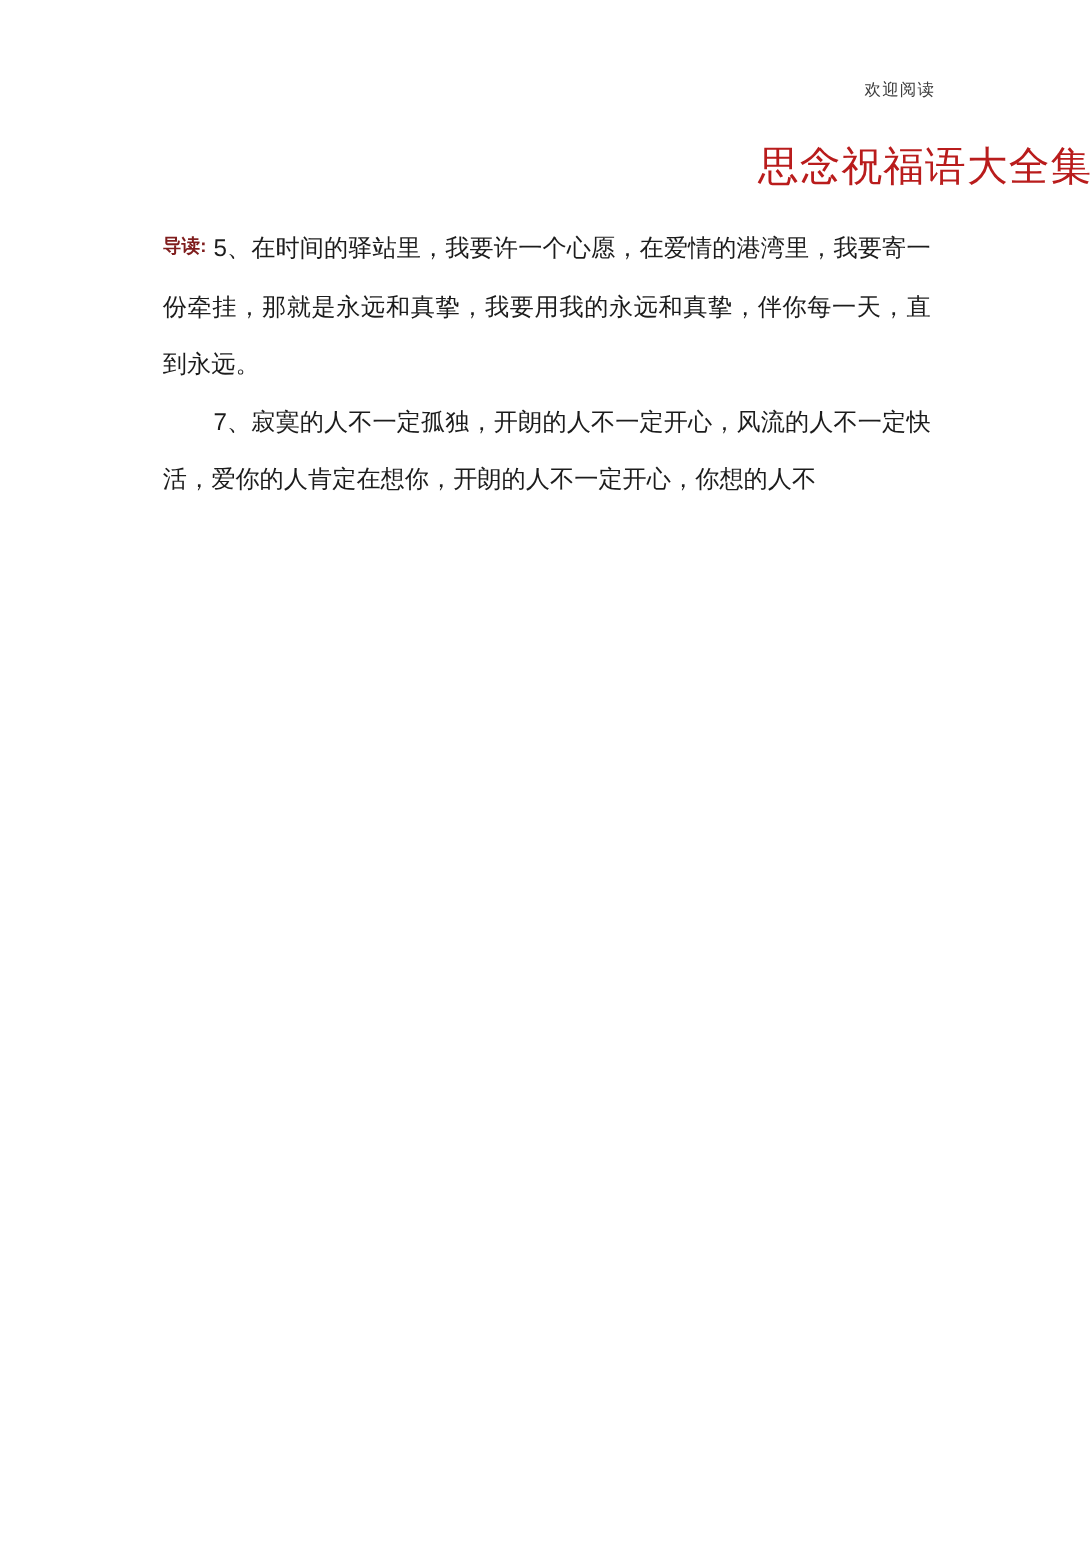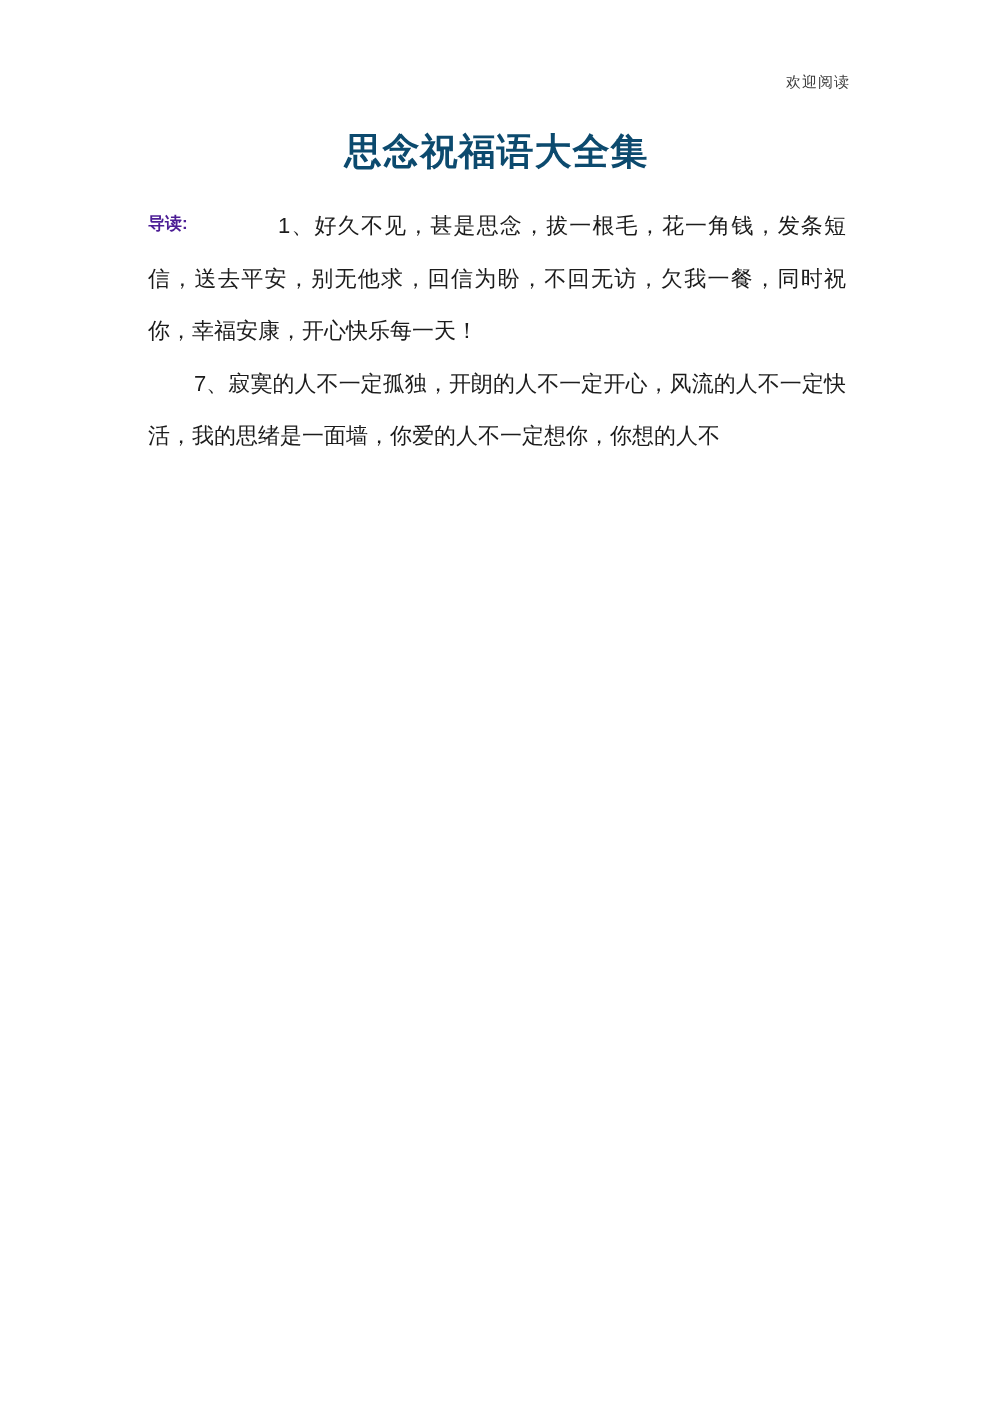--- a/index.html
+++ b/index.html
@@ -25,44 +25,44 @@
     line-height: 24px;
     color: #3c3c3c;
     letter-spacing: 1px;
   }
   .doc-title {
     position: absolute;
     top: 128px;
     left: 0;
     width: 100%;
     margin: 0;
-    text-align: center;
+    text-align: right;
     font-size: 37px;
     line-height: 48px;
-    font-weight: 700;
-    color: #0c4a6e;
+    font-weight: 400;
+    color: #b91c1c;
     letter-spacing: 1px;
   }
   .doc-body {
     position: absolute;
     top: 200px;
     left: 148px;
     width: 698px;
     font-size: 22px;
     line-height: 52.5px;
     text-align: justify;
     color: #1c1c1c;
   }
   .lead-label {
     position: absolute;
     left: 0;
     top: 12px;
     font-size: 17px;
     font-weight: bold;
-    color: #4c1d95;
+    color: #7f1d1d;
     line-height: 24px;
   }
   .doc-body p {
     margin: 0;
     padding: 0;
   }
   .para-first {
     text-indent: 130px;
   }
   .para {
@@ -77,24 +77,24 @@
   <div class="page-header">
     <span>欢迎阅读</span>
   </div>
 
   <h1 class="doc-title">思念祝福语大全集</h1>
 
   <div class="doc-body">
 
     <span class="lead-label">导读:</span>
 
-    <p class="para-first"><span>1、</span><span>好久不见，甚是思念，拔一根毛，花一角钱，发条短信，送去平安，别无他求，回信为盼，不回无访，欠我一餐，同时祝你，幸福安康，开心快乐每一天！</span></p>
 
 
 
 
+    <p class="para"><span>5、</span><span>在时间的驿站里，我要许一个心愿，在爱情的港湾里，我要寄一份牵挂，那就是永远和真挚，我要用我的永远和真挚，伴你每一天，直到永远。</span></p>
 
 
-    <p class="para"><span>7、</span><span>寂寞的人不一定孤独，开朗的人不一定开心，风流的人不一定快活，我的思绪是一面墙，你爱的人不一定想你，你想的人不</span></p>
+    <p class="para"><span>7、</span><span>寂寞的人不一定孤独，开朗的人不一定开心，风流的人不一定快活，爱你的人肯定在想你，开朗的人不一定开心，你想的人不</span></p>
 
   </div>
 
 </div>
 
 </body></html>

